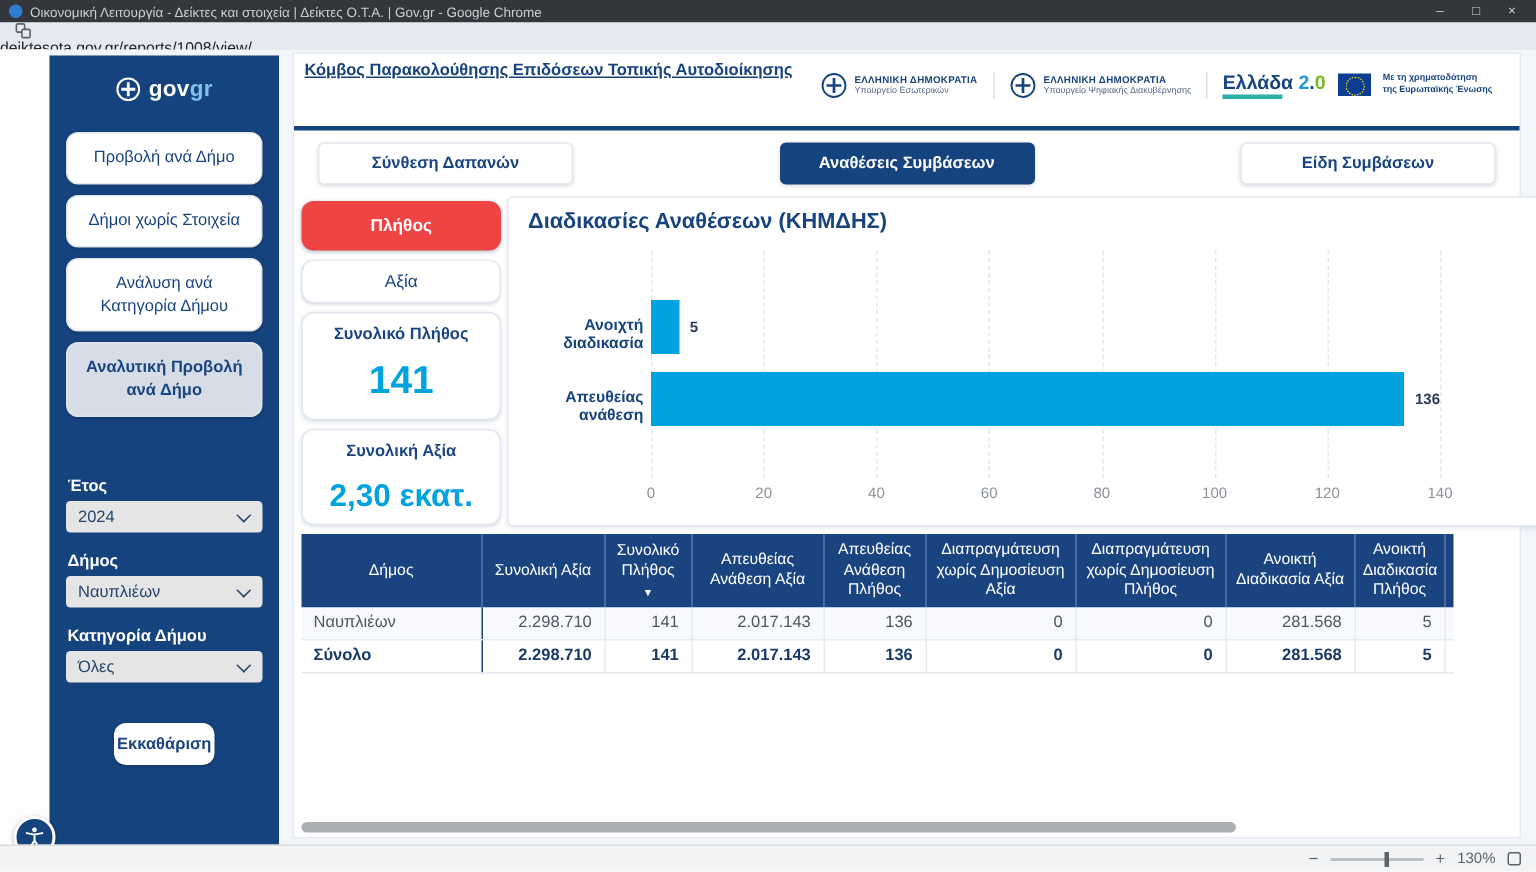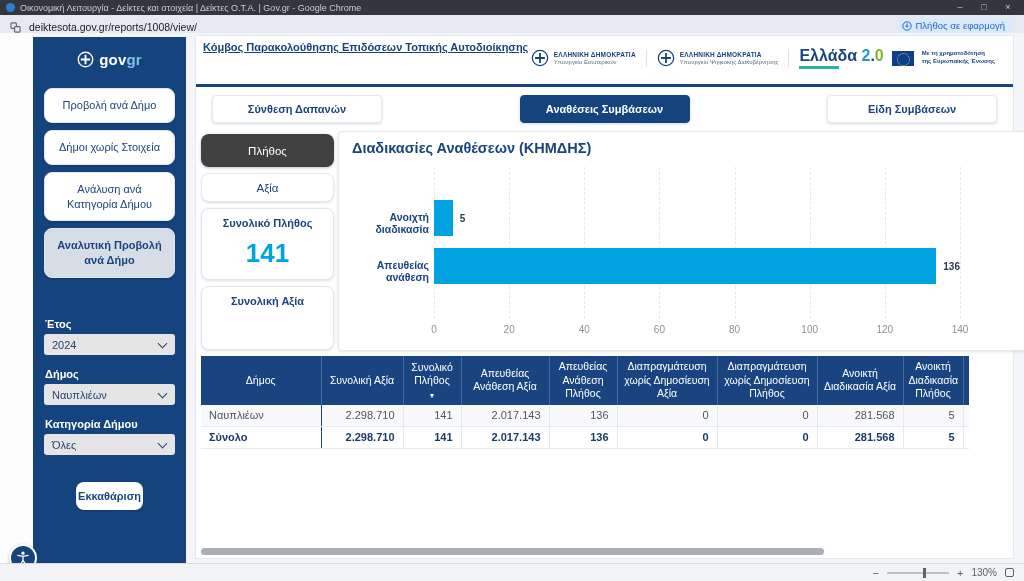--- a/index.html
+++ b/index.html
@@ -5,21 +5,21 @@
   html,body{margin:0;padding:0;overflow:hidden;}
   body{width:1024px;height:581px;position:relative;font-family:"Liberation Sans",sans-serif;background:#F2F5F9;}
   .abs{position:absolute;}
 
   
   .titlebar{left:0;top:0;width:1024px;height:15px;background:#33363B;display:flex;align-items:center;}
   .favicon{width:9px;height:9px;border-radius:50%;background:#2D7DD2;margin:0 5px 0 6px;flex:none;}
   .win-title{font-size:9px;color:#C9CDD2;white-space:nowrap;overflow:hidden;flex:1;}
   .win-controls{display:flex;gap:0;margin-right:4px;}
   .win-btn{width:24px;text-align:center;font-size:9px;color:#C9CDD2;line-height:15px;}
-  .urlbar{left:0;top:15px;width:1024px;height:18px;background:#E6EAF0;border-bottom:1px solid #D4D9E0;display:flex;align-items:flex-end;}
+  .urlbar{left:0;top:15px;width:1024px;height:18px;background:#E6EAF0;border-bottom:1px solid #D4D9E0;display:flex;align-items:flex-start;flex-direction:column;}
   .tabswitch-icon{margin:0 8px 0 10px;flex:none;display:flex;}
   .url-text{font-size:10.5px;color:#202124;flex:1;}
   .open-app{display:flex;align-items:center;gap:4px;background:#DCE9FC;border-radius:8px;padding:2px 9px 2px 6px;margin-right:10px;font-size:9.5px;color:#1A66C7;}
 
   
   .page-bg{left:0;top:33px;width:1024px;height:530px;background:#F2F5F9;}
   .left-gutter{left:0;top:33px;width:33px;height:530px;background:#FDFDFE;}
 
   
   .sidebar{left:33px;top:37px;width:153px;height:535px;background:#15437D;color:#fff;box-sizing:border-box;padding:12px 11px 0 11px;}
@@ -40,36 +40,36 @@
   .main-panel{left:195px;top:35px;width:819px;height:524px;background:#fff;border:1px solid #E6EAF0;box-sizing:border-box;}
   .breadcrumb{left:7px;top:5px;font-size:11px;font-weight:bold;color:#16437E;text-decoration:underline;}
   .page-title{left:7px;top:19px;font-size:19px;font-weight:bold;color:#153D6F;}
   .logos-row{right:18px;top:11px;display:flex;align-items:center;gap:10px;}
   .ministry{display:flex;align-items:center;gap:5px;padding-right:10px;border-right:1px solid #DDE2EA;}
   .ministry:last-child{border-right:none;}
   .m-emblem{width:18px;height:18px;flex:none;}
   .m-l1{font-size:6.5px;font-weight:bold;color:#17447E;letter-spacing:.2px;}
   .m-l2{font-size:6px;color:#5A6B85;margin-top:1px;}
   .greece20{display:flex;align-items:center;gap:8px;}
-  .g20-name{font-size:16px;font-weight:bold;color:#17447E;}
+  .g20-name{font-size:13px;font-weight:bold;color:#17447E;}
   .g20-name .two{color:#2196D9;} .g20-name .zero{color:#7AB929;}
   .g20-bar{width:40px;height:3px;background:#2BB2A8;margin-top:1px;}
   .euflag{width:22px;height:15px;background:#0B3D91;position:relative;flex:none;}
   .euflag i{position:absolute;left:5px;top:2px;width:11px;height:11px;border-radius:50%;border:1px dotted #FFD617;}
   .eu-text{font-size:6px;font-weight:bold;color:#17447E;line-height:1.3;}
   .header-rule{left:0;top:48px;width:817px;height:3px;background:#15437D;}
 
   
   .tabs-row{left:0;top:58px;width:817px;height:30px;display:flex;align-items:center;justify-content:space-between;padding:0 16px;box-sizing:border-box;}
   .tab-btn{width:168px;height:26px;background:#fff;border:1px solid #E4E8EF;border-radius:4px;box-shadow:0 1px 3px rgba(20,40,80,.18);font-size:11px;font-weight:bold;color:#1A4480;display:flex;align-items:center;justify-content:center;}
   .tab-btn.active{background:#15437D;color:#fff;border-color:#15437D;}
 
   
   .toggle-btn{left:5px;width:133px;box-sizing:border-box;border-radius:8px;display:flex;align-items:center;justify-content:center;font-size:11.5px;}
-  .toggle-plithos{top:98px;height:33px;background:#404040;color:#fff;font-weight:normal;box-shadow:0 1px 3px rgba(20,40,80,.3);text-align:center;}
+  .toggle-plithos{top:98px;height:33px;background:#ef4444;color:#fff;font-weight:bold;box-shadow:0 1px 3px rgba(20,40,80,.3);text-align:center;}
   .toggle-axia{top:137px;height:29px;background:#fff;color:#1A4480;border:1px solid #E4E8EF;box-shadow:0 1px 2px rgba(20,40,80,.15);}
   .sum-card{left:5px;width:133px;box-sizing:border-box;background:#fff;border:1px solid #E2E7EF;border-radius:8px;box-shadow:0 1px 3px rgba(20,40,80,.15);text-align:center;}
   .sum-card-1{top:172px;height:72px;}
   .sum-card-2{top:250px;height:64px;}
   .sum-label{font-size:11px;font-weight:bold;color:#1A4480;margin-top:8px;}
   .sum-value{font-size:26px;font-weight:bold;color:#00A3E0;margin-top:9px;}
   .sum-value.money{font-size:21px;margin-top:12px;}
 
   
   .chart-card{left:142px;top:95px;width:730px;height:220px;background:#fff;border:1px solid #E4E8EF;border-radius:4px;box-shadow:0 1px 3px rgba(20,40,80,.12);box-sizing:border-box;}
@@ -233,20 +233,21 @@
 
   <div class="abs toggle-btn toggle-plithos">Πλήθος</div>
   <div class="abs toggle-btn toggle-axia">Αξία</div>
 
   <div class="abs sum-card sum-card-1">
     <div class="sum-label">Συνολικό Πλήθος</div>
     <div class="sum-value">141</div>
   </div>
   <div class="abs sum-card sum-card-2">
     <div class="sum-label">Συνολική Αξία</div>
+    <div class="sum-value money">2,30 εκατ.</div>
   </div>
 
   <div class="abs chart-card">
     <div class="chart-title">Διαδικασίες Αναθέσεων (ΚΗΜΔΗΣ)</div>
     <div class="cat-label cat-label-0">Ανοιχτή διαδικασία</div>
     <div class="cat-label cat-label-1">Απευθείας ανάθεση</div>
     <div class="chart-plot">
         <div class="gridline" style="left: 100%;"></div>
         <div class="gridline" style="left: 85.7143%;"></div>
         <div class="gridline" style="left: 71.4286%;"></div>

